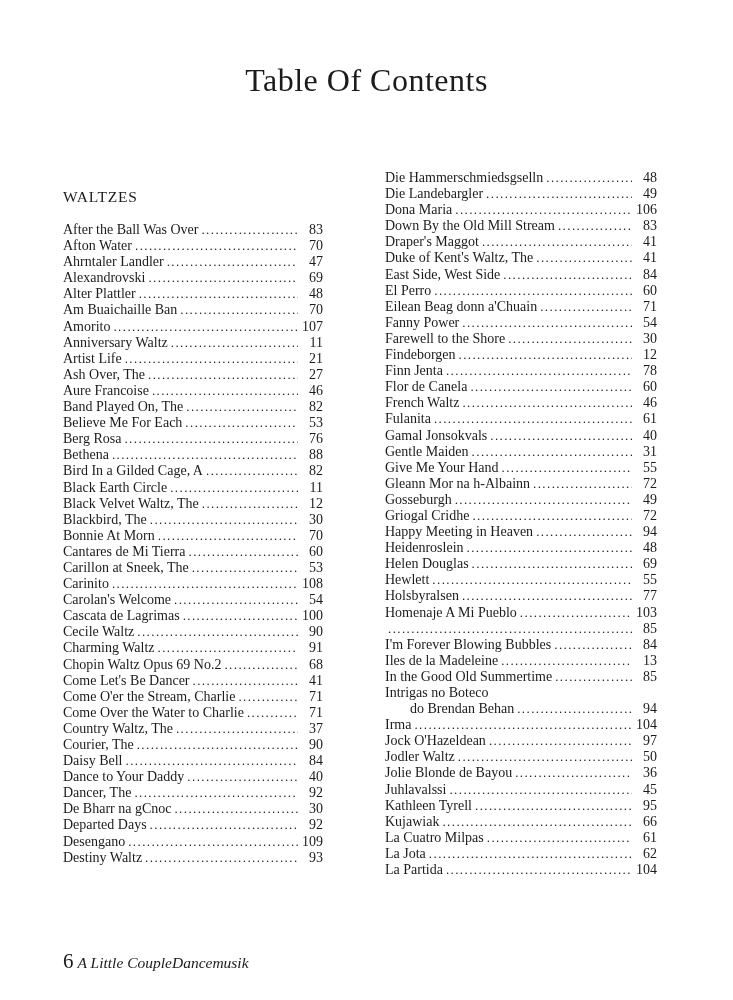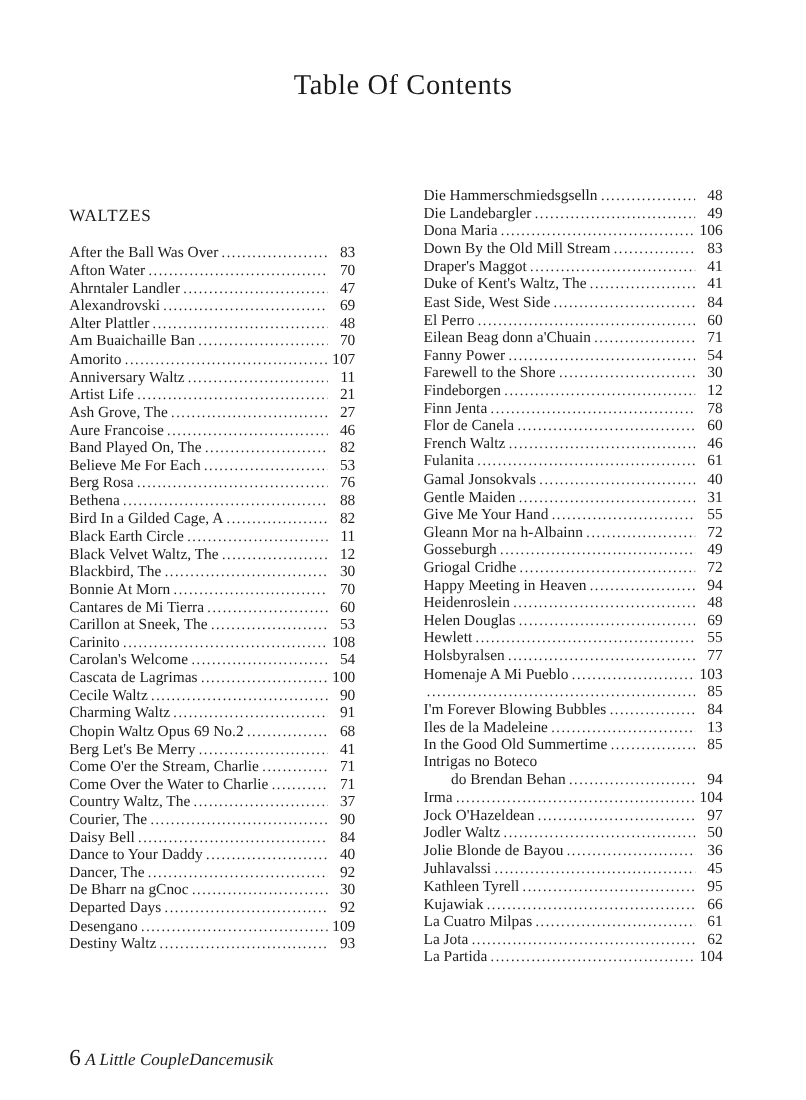--- a/index.html
+++ b/index.html
@@ -16,21 +16,21 @@
     color: #1b1b1b;
     font-family: "Liberation Serif", serif;
     overflow: hidden;
   }
   .title {
     position: absolute;
     top: 62px;
     left: 0;
     width: 100%;
     text-align: center;
-    font-size: 26px;
+    font-size: 32px;
     font-weight: normal;
     letter-spacing: 0.5px;
     margin: 0;
   }
   .columns {
     position: absolute;
     top: 170px;
     left: 63px;
     display: flex;
   }
@@ -144,21 +144,21 @@
             <span class="etitle">Anniversary Waltz</span>
             <span class="leader"></span>
             <span class="pagenum">11</span>
           </div>
           <div class="row">
             <span class="etitle">Artist Life</span>
             <span class="leader"></span>
             <span class="pagenum">21</span>
           </div>
           <div class="row">
-            <span class="etitle">Ash Grove, The</span>
+            <span class="etitle">Ash Over, The</span>
             <span class="leader"></span>
             <span class="pagenum">27</span>
           </div>
           <div class="row">
             <span class="etitle">Aure Francoise</span>
             <span class="leader"></span>
             <span class="pagenum">46</span>
           </div>
           <div class="row">
             <span class="etitle">Band Played On, The</span>
@@ -239,21 +239,21 @@
             <span class="etitle">Charming Waltz</span>
             <span class="leader"></span>
             <span class="pagenum">91</span>
           </div>
           <div class="row">
             <span class="etitle">Chopin Waltz Opus 69 No.2</span>
             <span class="leader"></span>
             <span class="pagenum">68</span>
           </div>
           <div class="row">
-            <span class="etitle">Berg Let's Be Merry</span>
+            <span class="etitle">Come Let's Be Dancer</span>
             <span class="leader"></span>
             <span class="pagenum">41</span>
           </div>
           <div class="row">
             <span class="etitle">Come O'er the Stream, Charlie</span>
             <span class="leader"></span>
             <span class="pagenum">71</span>
           </div>
           <div class="row">
             <span class="etitle">Come Over the Water to Charlie</span>

